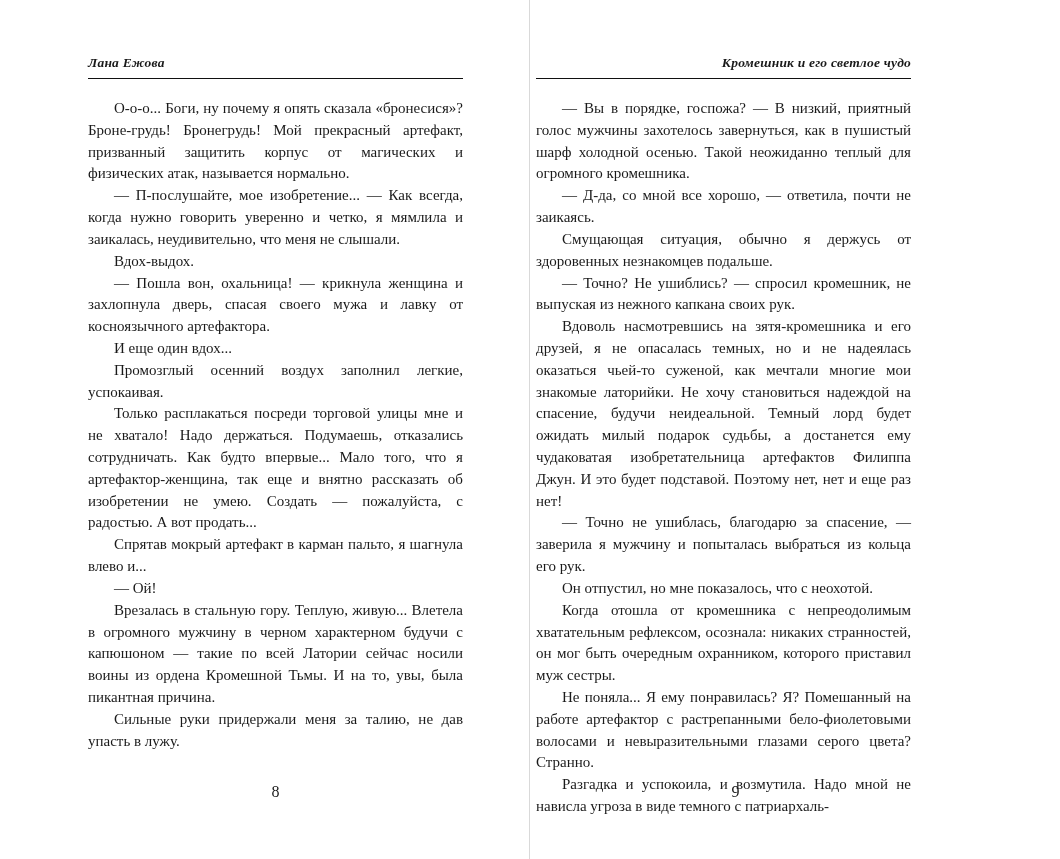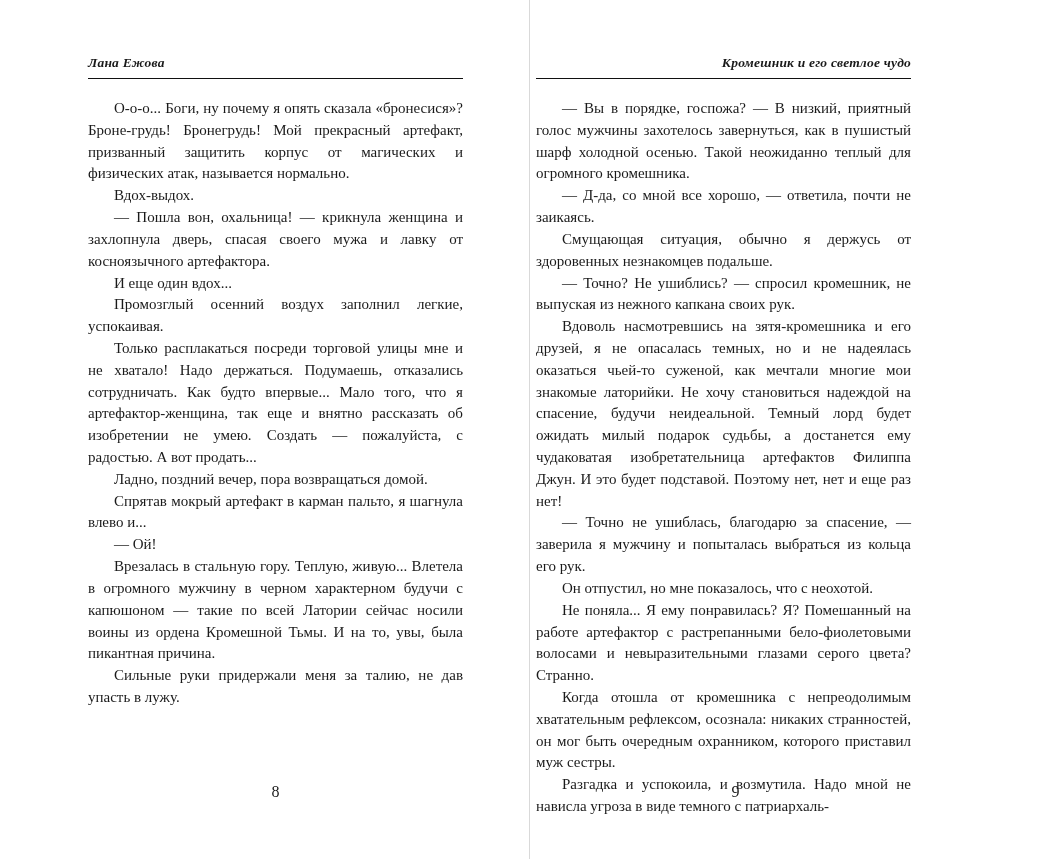--- a/index.html
+++ b/index.html
@@ -90,26 +90,26 @@
   <div class="gutter"></div>
 
   <div class="page page-left">
     <div class="page-inner">
       <div class="running-head">
         <span>Лана Ежова</span>
       </div>
       <div class="rule"></div>
       <div class="body-text">
         <p>О-о-о... Боги, ну почему я опять сказала «бронесися»? Броне-грудь! Бронегрудь! Мой прекрасный артефакт, призванный защитить корпус от магических и физических атак, называется нормально.</p>
+        <p>— П-послушайте, мое изобретение... — Как всегда, когда нужно говорить уверенно и четко, я мямлила и заикалась, неудивительно, что меня не слышали.</p>
         <p>Вдох-выдох.</p>
         <p>— Пошла вон, охальница! — крикнула женщина и захлопнула дверь, спасая своего мужа и лавку от косноязычного артефактора.</p>
         <p>И еще один вдох...</p>
         <p>Промозглый осенний воздух заполнил легкие, успокаивая.</p>
         <p>Только расплакаться посреди торговой улицы мне и не хватало! Надо держаться. Подумаешь, отказались сотрудничать. Как будто впервые... Мало того, что я артефактор-женщина, так еще и внятно рассказать об изобретении не умею. Создать — пожалуйста, с радостью. А вот продать...</p>
-        <p>Ладно, поздний вечер, пора возвращаться домой.</p>
         <p>Спрятав мокрый артефакт в карман пальто, я шагнула влево и...</p>
         <p>— Ой!</p>
         <p>Врезалась в стальную гору. Теплую, живую... Влетела в огромного мужчину в черном характерном будучи с капюшоном — такие по всей Латории сейчас носили воины из ордена Кромешной Тьмы. И на то, увы, была пикантная причина.</p>
         <p>Сильные руки придержали меня за талию, не дав упасть в лужу.</p>
       </div>
     </div>
     <div class="folio">8</div>
   </div>
 
   <div class="page page-right">
@@ -119,21 +119,21 @@
       </div>
       <div class="rule"></div>
       <div class="body-text">
         <p>— Вы в порядке, госпожа? — В низкий, приятный голос мужчины захотелось завернуться, как в пушистый шарф холодной осенью. Такой неожиданно теплый для огромного кромешника.</p>
         <p>— Д-да, со мной все хорошо, — ответила, почти не заикаясь.</p>
         <p>Смущающая ситуация, обычно я держусь от здоровенных незнакомцев подальше.</p>
         <p>— Точно? Не ушиблись? — спросил кромешник, не выпуская из нежного капкана своих рук.</p>
         <p>Вдоволь насмотревшись на зятя-кромешника и его друзей, я не опасалась темных, но и не надеялась оказаться чьей-то суженой, как мечтали многие мои знакомые латорийки. Не хочу становиться надеждой на спасение, будучи неидеальной. Темный лорд будет ожидать милый подарок судьбы, а достанется ему чудаковатая изобретательница артефактов Филиппа Джун. И это будет подставой. Поэтому нет, нет и еще раз нет!</p>
         <p>— Точно не ушиблась, благодарю за спасение, — заверила я мужчину и попыталась выбраться из кольца его рук.</p>
         <p>Он отпустил, но мне показалось, что с неохотой.</p>
+        <p>Когда отошла от кромешника с непреодолимым хватательным рефлексом, осознала: никаких странностей, он мог быть очередным охранником, которого приставил муж сестры.</p>
         <p>Не поняла... Я ему понравилась? Я? Помешанный на работе артефактор с растрепанными бело-фиолетовыми волосами и невыразительными глазами серого цвета? Странно.</p>
-        <p>Когда отошла от кромешника с непреодолимым хватательным рефлексом, осознала: никаких странностей, он мог быть очередным охранником, которого приставил муж сестры.</p>
         <p>Разгадка и успокоила, и возмутила. Надо мной не нависла угроза в виде темного с патриархаль-</p>
       </div>
     </div>
     <div class="folio">9</div>
   </div>
 
 </div>
 
 </body></html>

